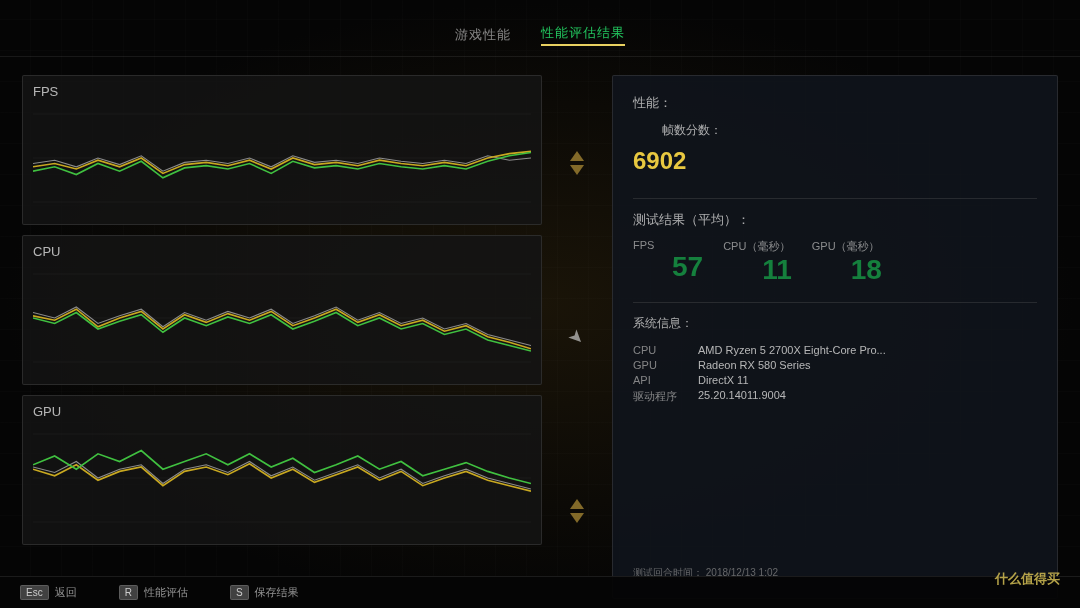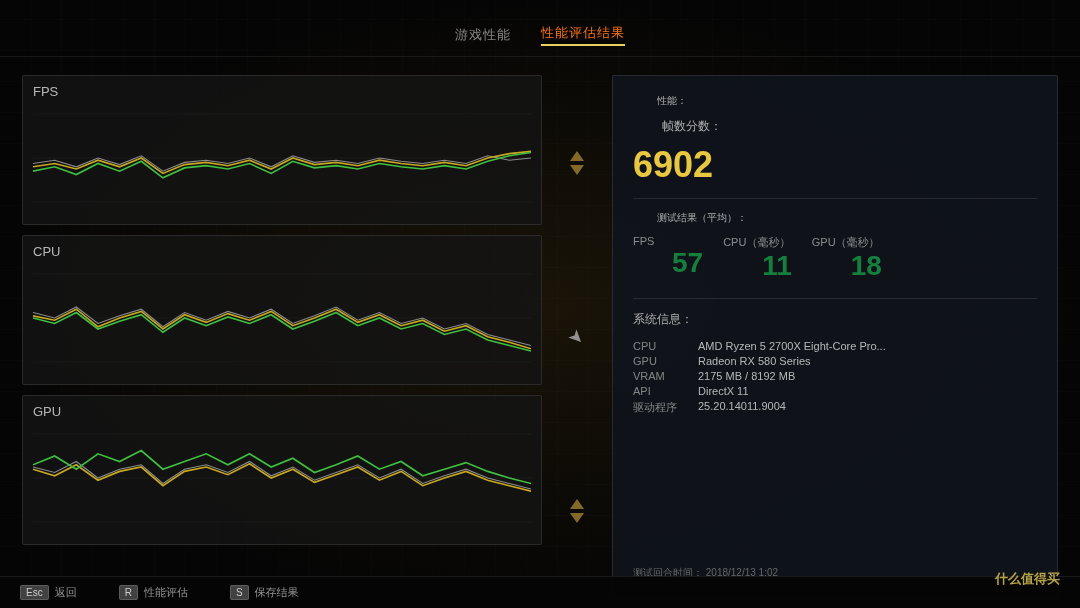--- a/index.html
+++ b/index.html
@@ -44,21 +44,21 @@
     }
 
     .nav-tab {
       color: rgba(255,255,255,0.5);
       font-size: 13px;
       cursor: pointer;
       letter-spacing: 1px;
     }
 
     .nav-tab.active {
-      color: #f97316;
+      color: #22c55e;
       border-bottom: 2px solid #e8d060;
       padding-bottom: 2px;
     }
 
     
     .main-content {
       position: relative;
       z-index: 10;
       display: flex;
       padding: 18px 22px;
@@ -109,45 +109,44 @@
       border: 1px solid rgba(80, 80, 80, 0.4);
       border-radius: 2px;
       padding: 18px 20px;
       display: flex;
       flex-direction: column;
       gap: 8px;
     }
 
     .stat-section-title {
       color: rgba(200, 200, 200, 0.85);
-      font-size: 10px;
+      font-size: 13px;
       margin-bottom: 2px;
-      margin-left: 24px;
     }
 
     .stat-big-text {
       color: #e8c840;
       font-size: 42px;
       font-weight: bold;
       line-height: 1.1;
       margin-bottom: 4px;
     }
 
     .stat-count-label {
       color: rgba(200, 200, 200, 0.85);
       font-size: 12px;
       margin-left: 29px;
     }
 
     .stat-count-value {
       color: #e8c840;
-      font-size: 36px;
+      font-size: 24px;
       font-weight: bold;
       line-height: 1.2;
-      margin-bottom: 0;
+      margin-bottom: 10px;
     }
 
     .divider-line {
       width: 100%;
       height: 1px;
       background: rgba(100, 100, 100, 0.3);
       margin: 4px 0;
     }
 
     .metrics-row {
@@ -371,24 +370,20 @@
     <div class="system-info-table">
       <div class="system-info-row">
         <span class="system-info-key">CPU</span>
         <span class="system-info-val">AMD Ryzen 5 2700X Eight-Core Pro...</span>
       </div>
       <div class="system-info-row">
         <span class="system-info-key">GPU</span>
         <span class="system-info-val">Radeon RX 580 Series</span>
       </div>
       <div class="system-info-row">
-        <span class="system-info-key">VRAM</span>
-        <span class="system-info-val">2175 MB / 8192 MB</span>
-      </div>
-      <div class="system-info-row">
         <span class="system-info-key">API</span>
         <span class="system-info-val">DirectX 11</span>
       </div>
       <div class="system-info-row">
         <span class="system-info-key">驱动程序</span>
         <span class="system-info-val">25.20.14011.9004</span>
       </div>
     </div>
 
     <div style="margin-top:auto;">

